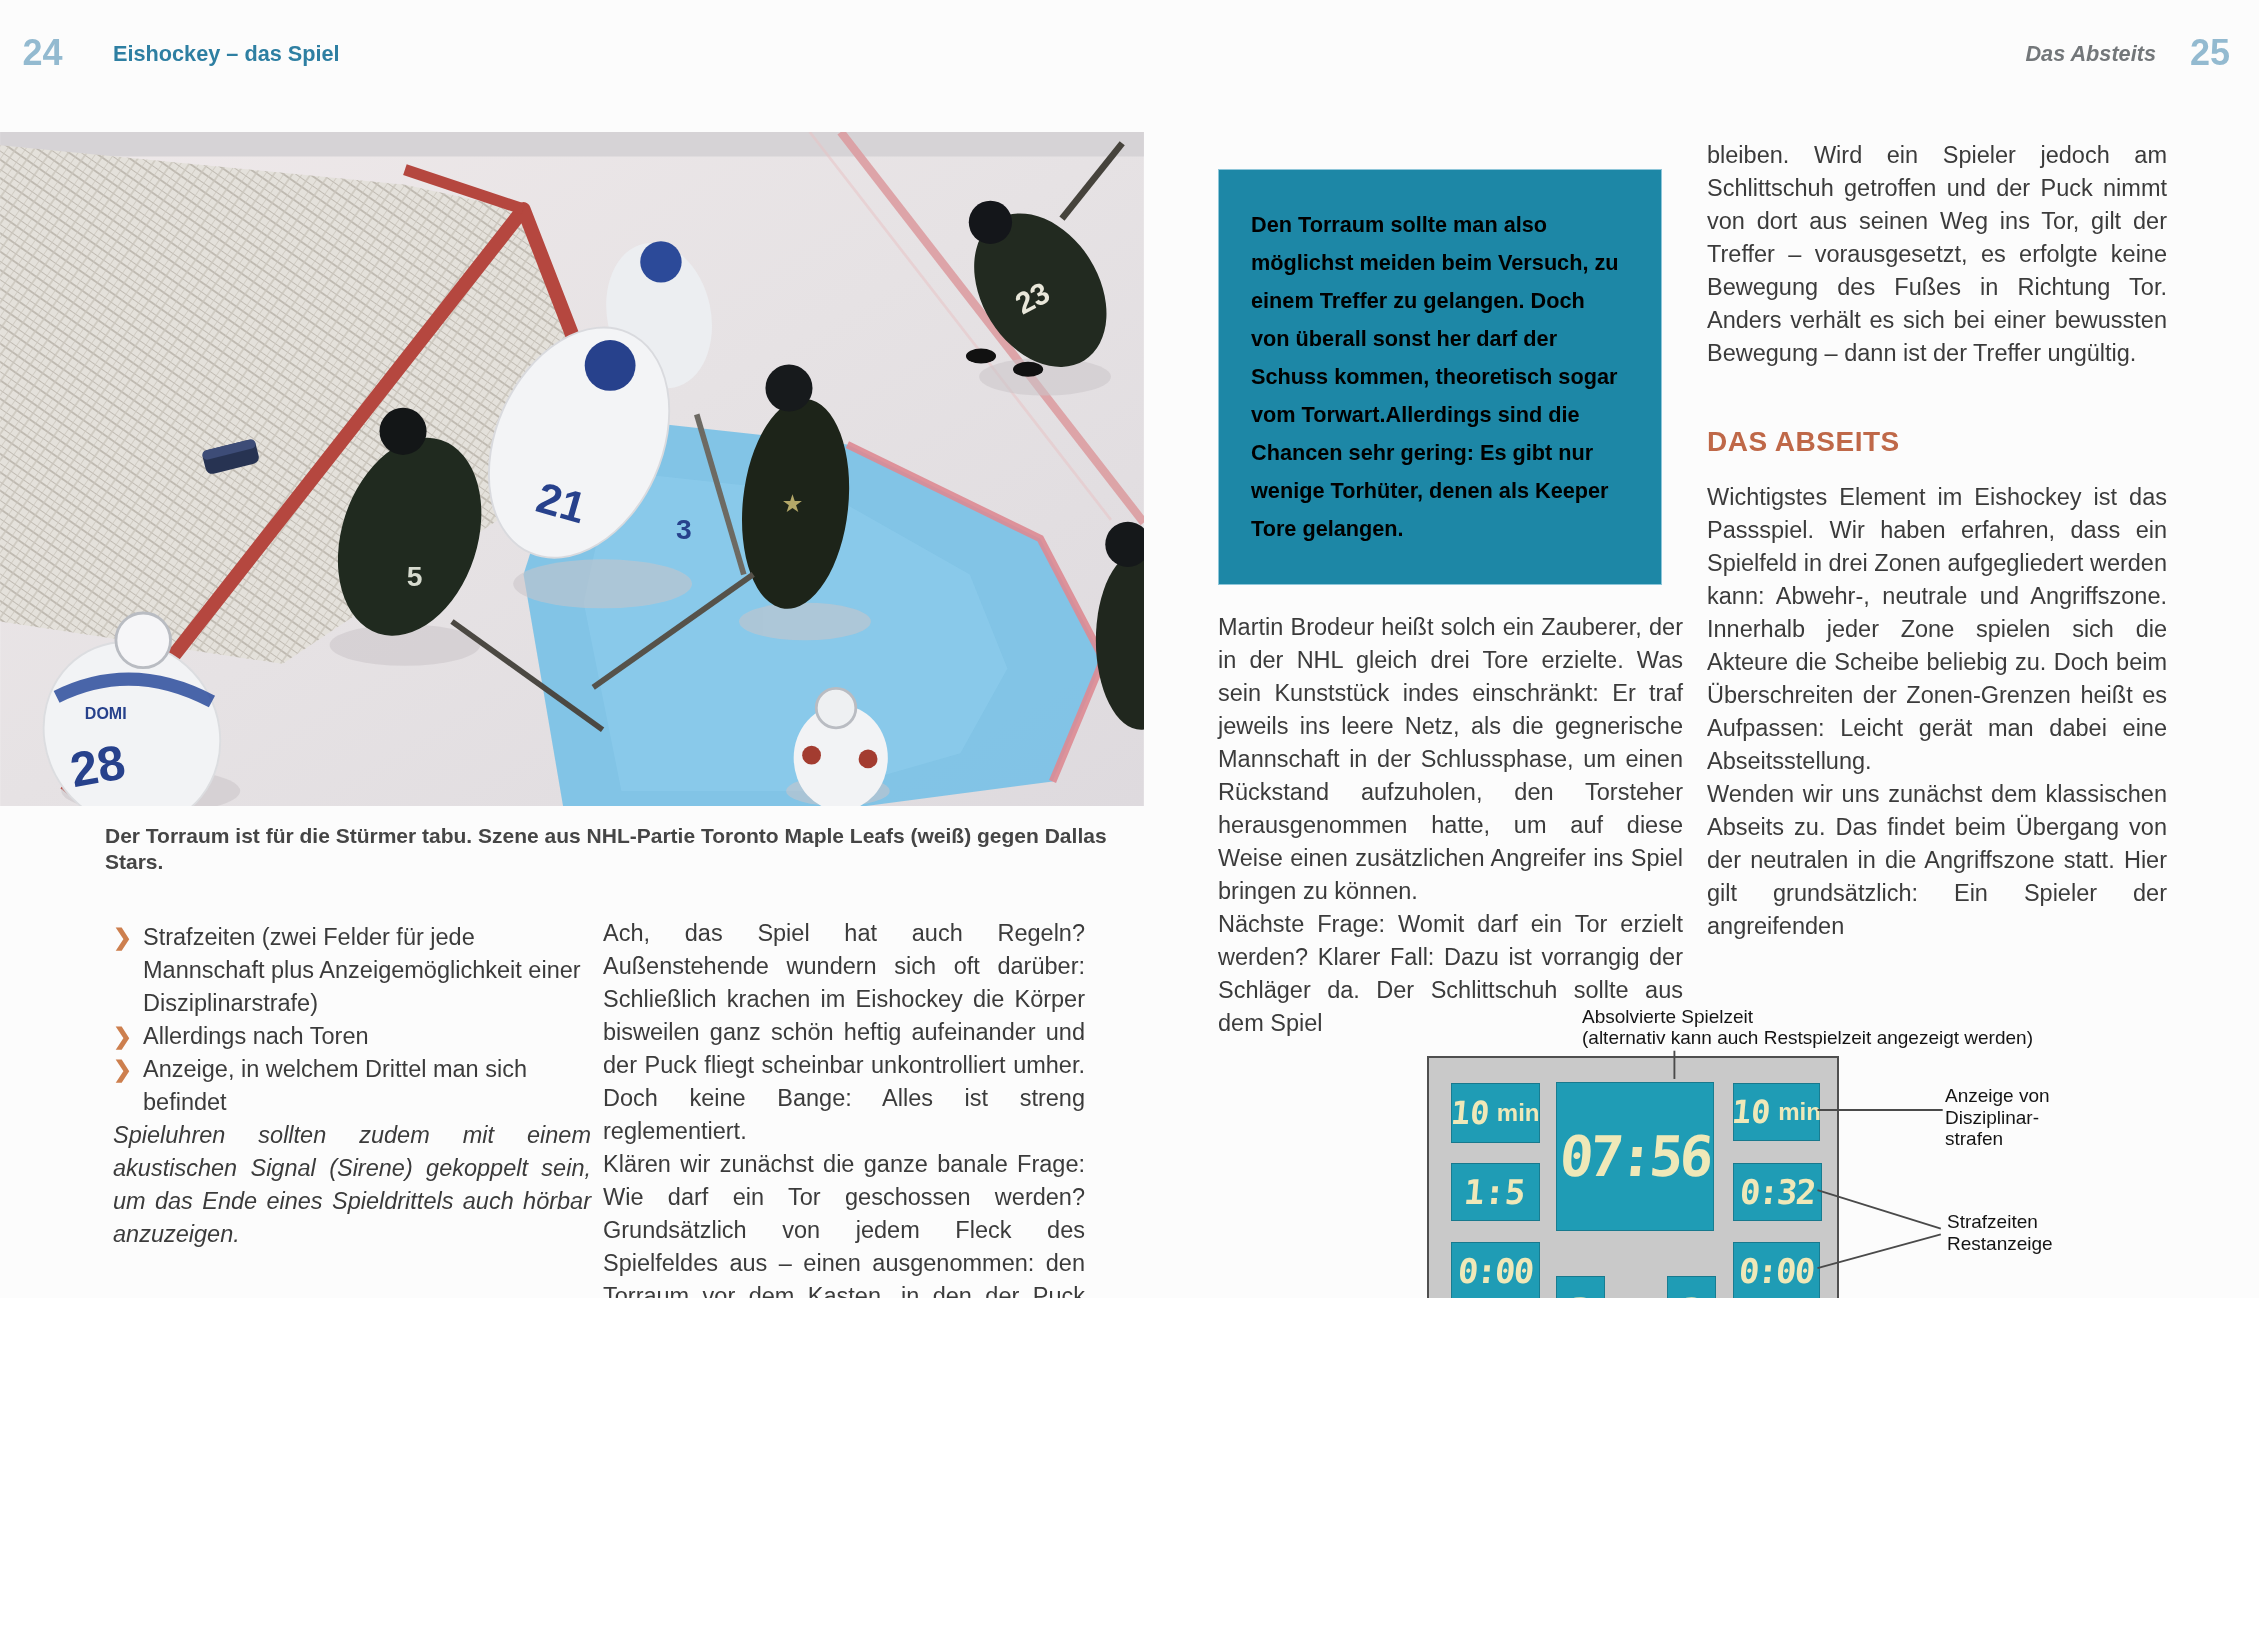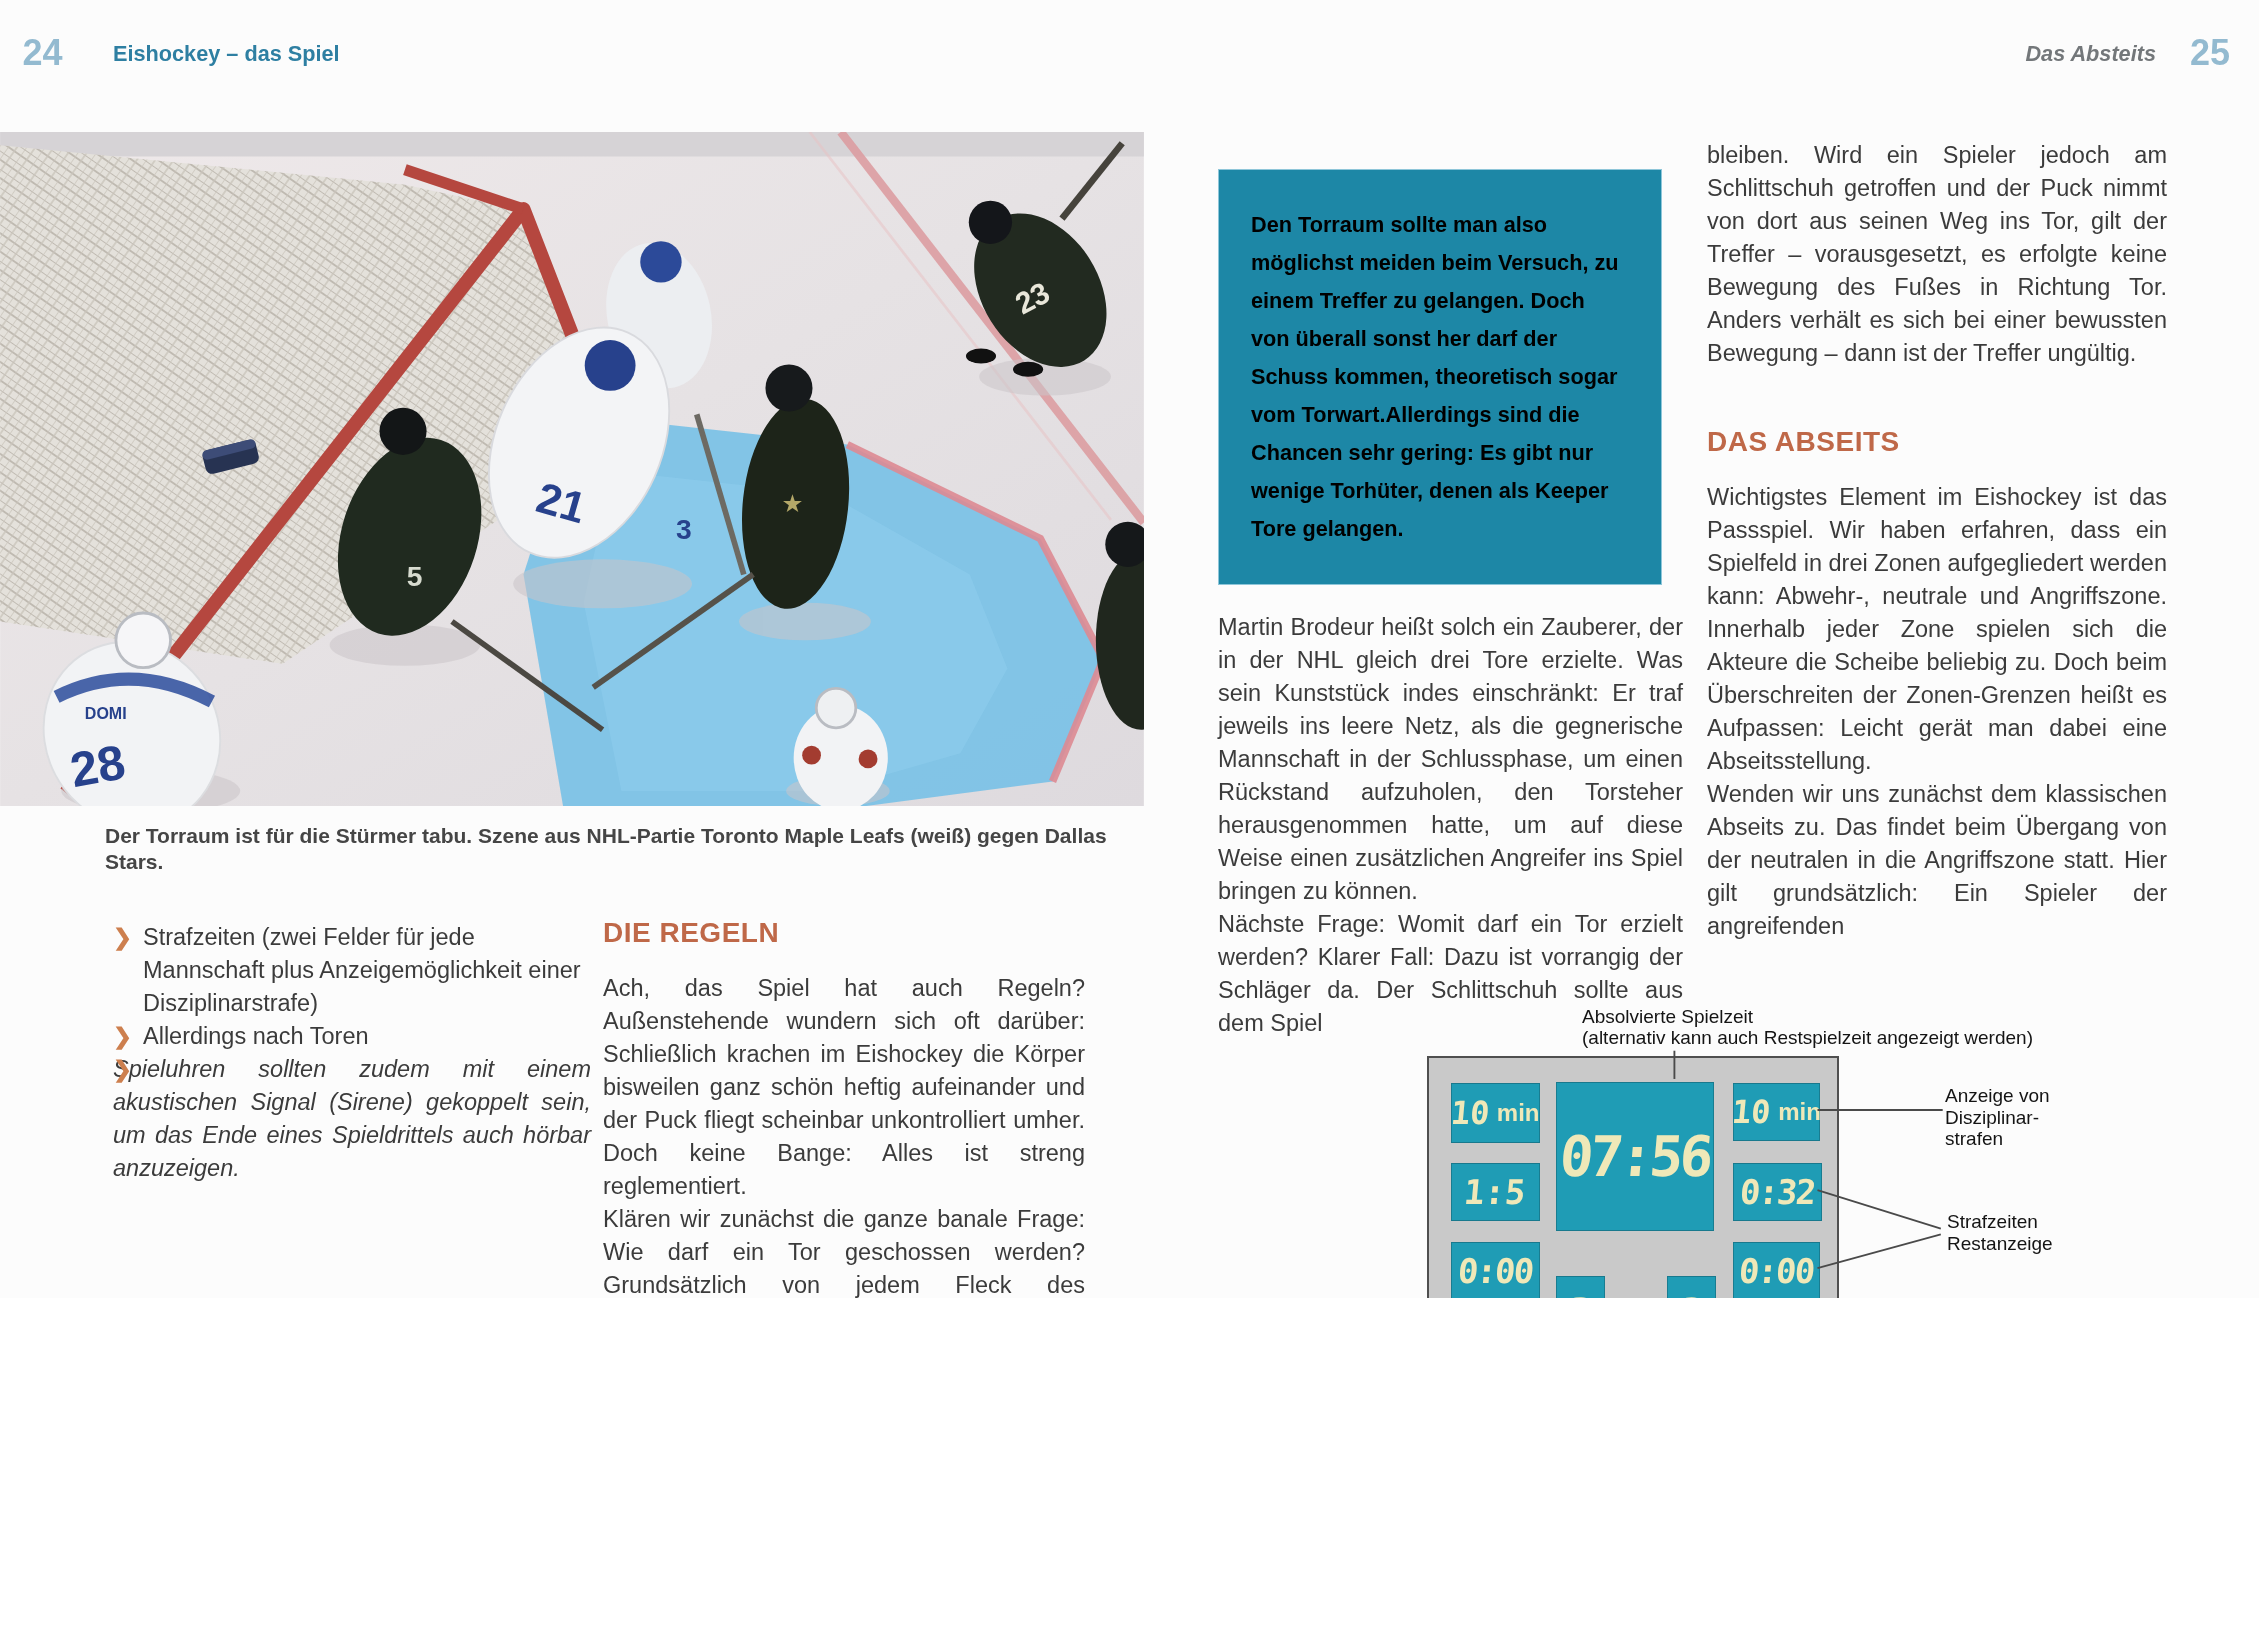--- a/index.html
+++ b/index.html
@@ -144,27 +144,27 @@
         <span class="mark">❯</span>
         <span>Strafzeiten (zwei Felder für jede Mannschaft plus Anzeigemöglichkeit einer Disziplinarstrafe)</span>
       </li>
       <li>
         <span class="mark">❯</span>
         <span>Allerdings nach Toren</span>
       </li>
       <li>
         
         <span class="mark">❯</span>
+        <span>Anzeige, in welchem Drittel man sich befindet</span>
       </li>
     </ul>
     <p class="para-gap">Spieluhren sollten zudem mit einem akustischen Signal (Sirene) gekoppelt sein, um das Ende eines Spieldrittels auch hörbar anzuzeigen.</p>
   </div>
 
   <div class="abs" style="left:603px;top:917px;width:482px;">
-    <h2 class="section">DIE REGELN</h2>
     <div class="body-text">
       <p>Ach, das Spiel hat auch Regeln? Außenstehende wundern sich oft darüber: Schließlich krachen im Eishockey die Körper bisweilen ganz schön heftig aufeinander und der Puck fliegt scheinbar unkontrolliert umher. Doch keine Bange: Alles ist streng reglementiert.</p>
       <p>Klären wir zunächst die ganze banale Frage: Wie darf ein Tor geschossen werden? Grundsätzlich von jedem Fleck des Spielfeldes aus – einen ausgenommen: den Torraum vor dem Kasten, in den der Puck hinein soll. Steht der angreifende Spieler in diesem Torraum, ist ein eventuell fallender Treffer ungültig. Steht der Angreifer auch mit nur einem Schlittschuh auf der Torlinie – ebenfalls ungültig. Was hingegen erlaubt ist: einen im Torraum liegenden Puck ins Tor zu bugsieren – so lange man die</p>
     </div>
   </div>
 
   <div class="abs" style="left:1218px;top:139px;width:465px;">
     <div class="infobox">Den Torraum sollte man also möglichst meiden beim Versuch, zu einem Treffer zu gelangen. Doch von überall sonst her darf der Schuss kommen, theoretisch sogar vom Torwart.Allerdings sind die Chancen sehr gering: Es gibt nur wenige Torhüter, denen als Keeper Tore gelangen.</div>
     <div class="body-text" style="margin-top:26px;">
       <p>Martin Brodeur heißt solch ein Zauberer, der in der NHL gleich drei Tore erzielte. Was sein Kunststück indes einschränkt: Er traf jeweils ins leere Netz, als die gegnerische Mannschaft in der Schlussphase, um einen Rückstand aufzuholen, den Torsteher herausgenommen hatte, um auf diese Weise einen zusätzlichen Angreifer ins Spiel bringen zu können.</p>

